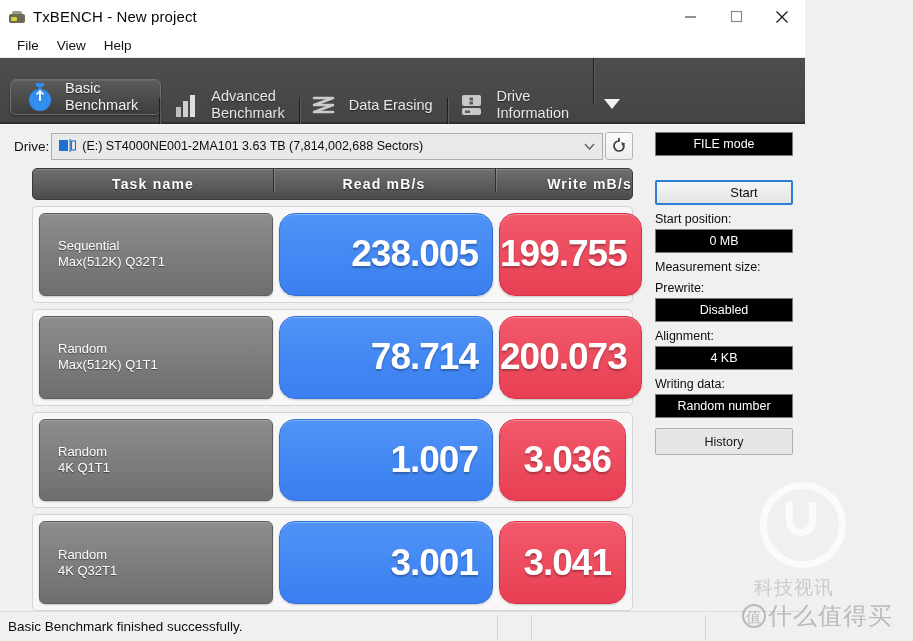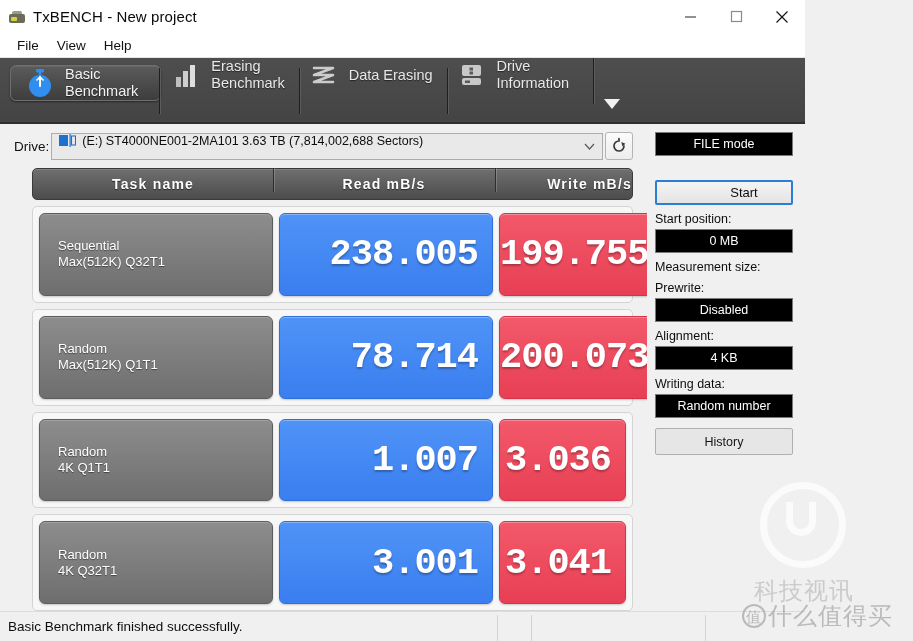--- a/index.html
+++ b/index.html
@@ -79,21 +79,21 @@
     color: #111;
     padding: 2px 9px;
     white-space: nowrap;
   }
 
   
   .tabstrip {
     height: 66px;
     background: #4a4a4a;
     background: linear-gradient(#4e4e4e, #444444);
-    display: flex; align-items: flex-start;
+    display: flex; align-items: flex-end;
     flex: 0 0 auto;
     position: relative;
     border-bottom: 2px solid #2f2f2f;
   }
   .tab {
     display: flex; align-items: center;
     padding: 0 14px 0 10px;
     position: relative;
     gap: 10px;
     color: #f2f2f2;
@@ -162,21 +162,21 @@
     padding: 0 0 0 14px;
     gap: 2px;
     flex: 0 0 auto;
   }
   .drive-label { font-size: 13.5px; color: #101010; white-space: nowrap; }
   .drive-combo {
     flex: 1 1 auto;
     height: 27px;
     background: #e9e9e9;
     border: 1px solid #adadad;
-    display: flex; 
+    display: flex; align-items: center;
     padding: 0 2px 0 7px;
     position: relative;
     min-width: 0;
   }
   .drive-combo-icon {
     width: 17px; height: 14px; flex: 0 0 auto;
     margin-right: 6px; position: relative;
   }
   .drive-text {
     font-size: 12.5px; color: #0d0d0d;
@@ -252,25 +252,25 @@
     display: flex; flex-direction: column; justify-content: center;
     padding-left: 18px;
     color: #ffffff;
   }
   .task-l1, .task-l2 {
     font-size: 13px; line-height: 16px;
     text-shadow: 0 1px 1px rgba(0,0,0,.45);
     white-space: nowrap;
   }
   .cell-val {
-    border-radius: 6px;
+    border-radius: 16px;
     display: flex; align-items: center; justify-content: flex-end;
     padding-right: 14px;
     color: #ffffff;
-    font-family: Liberation Mono, monospace;
+    font-family: Liberation Sans, sans-serif;
     font-weight: bold;
     font-size: 37px;
     letter-spacing: -1px;
     text-shadow: 0 2px 2px rgba(0,0,0,.28);
     box-shadow: inset 0 1px 0 rgba(255,255,255,.3), 0 1px 2px rgba(0,0,0,.2);
   }
   .cell-read {
     flex: 0 0 214px;
     margin-right: 6px;
     background: linear-gradient(#4f93f7, #3a7ef0);
@@ -350,21 +350,21 @@
   }
   .wm-u {
     position: absolute; left: 38px; top: 22px;
     width: 30px; height: 34px;
     border: 7px solid rgba(255,255,255,.92);
     border-top: none;
     border-radius: 0 0 16px 16px;
   }
   .wm-cn1 {
     position: absolute; left: 6px; top: 95px;
-    font-size: 24px; color: rgba(150,150,150,.5);
+    font-size: 19px; color: rgba(150,150,150,.5);
     letter-spacing: 1px; white-space: nowrap;
   }
   .wm-cn2 {
     position: absolute; left: -6px; top: 120px;
     font-size: 24px; color: rgba(120,120,120,.55);
     letter-spacing: 1px; white-space: nowrap;
   }
   .wm-cn2 .circ {
     display: inline-block;
     width: 24px; height: 24px;
@@ -430,21 +430,21 @@
     </div>
 
     <div class="tab inactive">
       <div class="tab-icon">
         <svg width="30" height="34" viewBox="0 0 30 34">
           <rect x="5" y="19" width="5" height="10" fill="#bfbfbf"></rect>
           <rect x="12" y="13" width="5" height="16" fill="#cfcfcf"></rect>
           <rect x="19" y="7" width="5" height="22" fill="#dedede"></rect>
         </svg>
       </div>
-      <div class="tab-label">Erasing
+      <div class="tab-label">Advanced
 Benchmark</div>
     </div>
 
     <div class="tab inactive">
       <div class="tab-icon">
         <svg width="30" height="34" viewBox="0 0 30 34">
           <path d="M5 10 L24 10 L5 17 L24 17 L5 24 L24 24" fill="none" stroke="#cccccc" stroke-width="2.6" stroke-linejoin="round" stroke-linecap="round"></path>
         </svg>
       </div>
       <div class="tab-label">Data Erasing</div>

